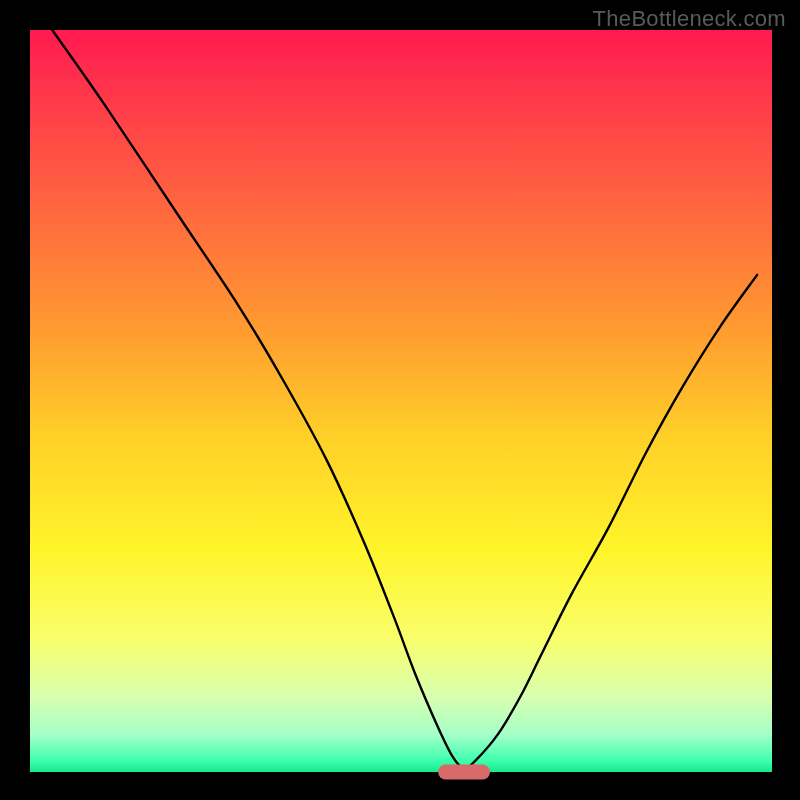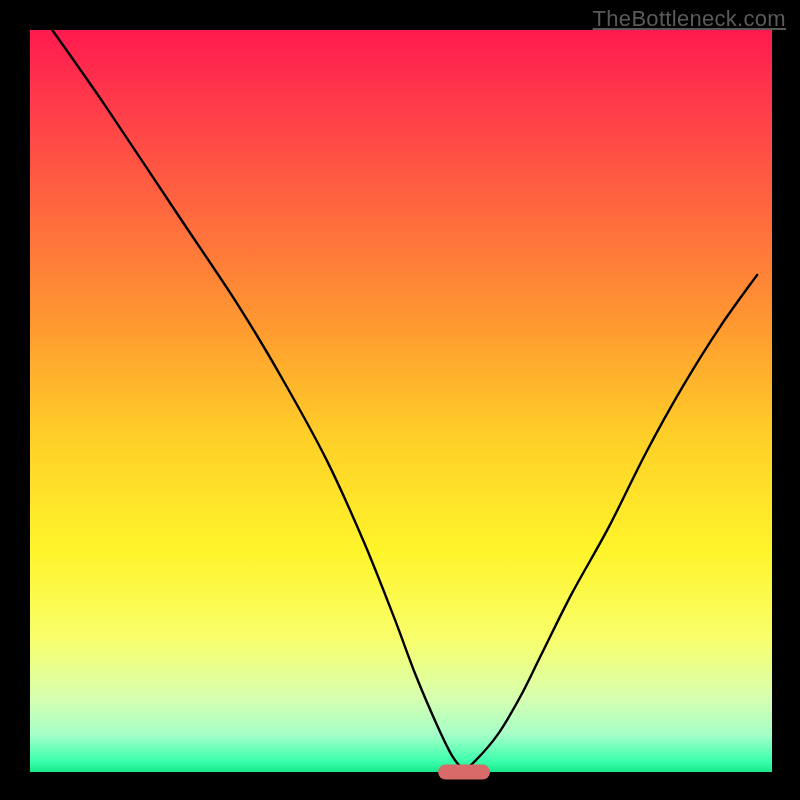--- a/index.html
+++ b/index.html
@@ -19,21 +19,20 @@
   }
   .watermark {
     position: absolute;
     top: 6px;
     right: 14px;
     color: #5a5a5a;
     font-size: 22px;
     font-weight: 500;
     letter-spacing: 0.3px;
     user-select: none;
-    text-decoration: underline;
   }
   svg {
     display: block;
   }
 </style>
 </head>
 <body>
 
 <div class="chart-wrapper">
   <div class="watermark">TheBottleneck.com</div>

